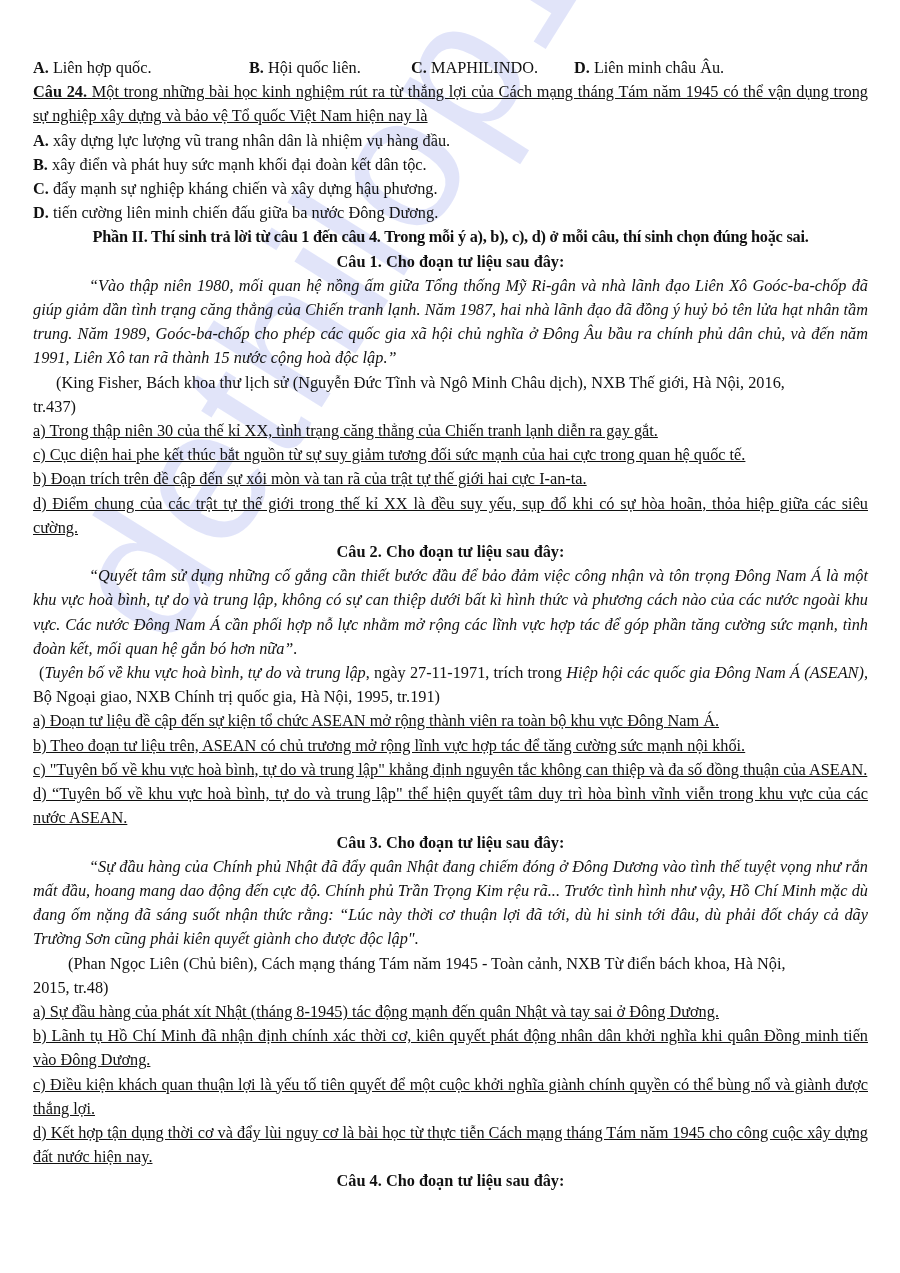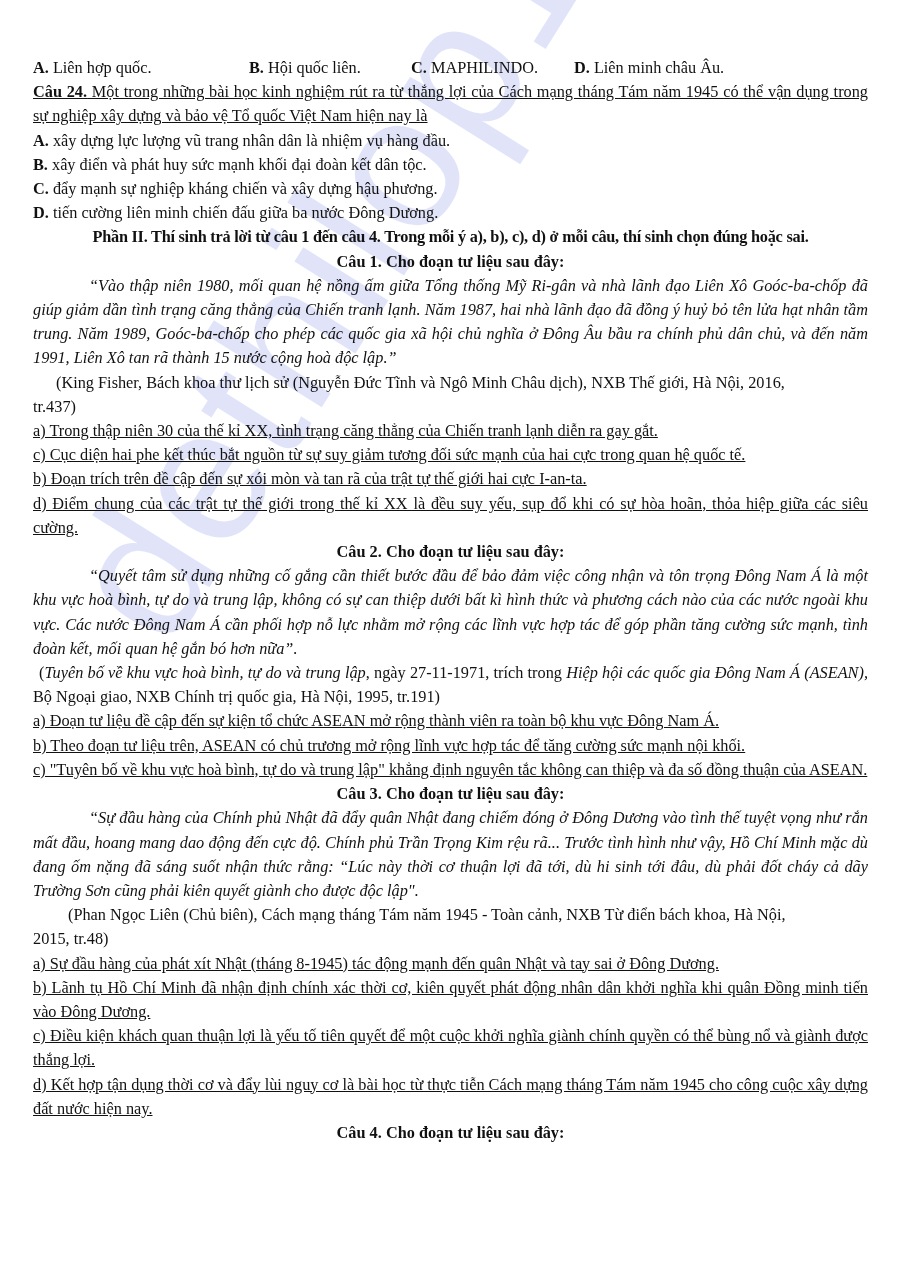--- a/index.html
+++ b/index.html
@@ -54,20 +54,21 @@
   <div class="wrap">c) Cục diện hai phe kết thúc bắt nguồn từ sự suy giảm tương đối sức mạnh của hai cực trong quan hệ quốc tế.</div>
   <div class="wrap">b) Đoạn trích trên đề cập đến sự xói mòn và tan rã của trật tự thế giới hai cực I-an-ta.</div>
   <div class="wrap">d) Điểm chung của các trật tự thế giới trong thế kỉ XX là đều suy yếu, sụp đổ khi có sự hòa hoãn, thỏa hiệp giữa các siêu cường.</div>
 
   <div class="line b">Câu 2. Cho đoạn tư liệu sau đây:</div>
   <div class="quote">“Quyết tâm sử dụng những cố gắng cần thiết bước đầu để bảo đảm việc công nhận và tôn trọng Đông Nam Á là một khu vực hoà bình, tự do và trung lập, không có sự can thiệp dưới bất kì hình thức và phương cách nào của các nước ngoài khu vực. Các nước Đông Nam Á cần phối hợp nỗ lực nhằm mở rộng các lĩnh vực hợp tác để góp phần tăng cường sức mạnh, tình đoàn kết, mối quan hệ gắn bó hơn nữa”.</div>
   <div class="src" style="text-indent:6px">(<i>Tuyên bố về khu vực hoà bình, tự do và trung lập</i><span>, ngày 27-11-1971, trích trong </span><i>Hiệp hội các quốc gia Đông Nam Á (ASEAN),</i><span> Bộ Ngoại giao, NXB Chính trị quốc gia, Hà Nội, 1995, tr.191)</span></div>
   <div class="wrap">a) Đoạn tư liệu đề cập đến sự kiện tổ chức ASEAN mở rộng thành viên ra toàn bộ khu vực Đông Nam Á.</div>
   <div class="wrap">b) Theo đoạn tư liệu trên, ASEAN có chủ trương mở rộng lĩnh vực hợp tác để tăng cường sức mạnh nội khối.</div>
   <div class="wrap">c) "Tuyên bố về khu vực hoà bình, tự do và trung lập" khẳng định nguyên tắc không can thiệp và đa số đồng thuận của ASEAN.</div>
+  <div class="wrap">d) “Tuyên bố về khu vực hoà bình, tự do và trung lập" thể hiện quyết tâm duy trì hòa bình vĩnh viễn trong khu vực của các nước ASEAN.</div>
 
   <div class="line b">Câu 3. Cho đoạn tư liệu sau đây:</div>
   <div class="quote">“Sự đầu hàng của Chính phủ Nhật đã đẩy quân Nhật đang chiếm đóng ở Đông Dương vào tình thế tuyệt vọng như rắn mất đầu, hoang mang dao động đến cực độ. Chính phủ Trần Trọng Kim rệu rã... Trước tình hình như vậy, Hồ Chí Minh mặc dù đang ốm nặng đã sáng suốt nhận thức rằng: “Lúc này thời cơ thuận lợi đã tới, dù hi sinh tới đâu, dù phải đốt cháy cả dãy Trường Sơn cũng phải kiên quyết giành cho được độc lập".</div>
   <div class="src" style="text-indent:35px"><span>(Phan Ngọc Liên (Chủ biên), Cách mạng tháng Tám năm 1945 - Toàn cảnh, NXB Từ điển bách khoa, Hà Nội,</span><span class="r">2015, tr.48)</span></div>
   <div class="wrap">a) Sự đầu hàng của phát xít Nhật (tháng 8-1945) tác động mạnh đến quân Nhật và tay sai ở Đông Dương.</div>
   <div class="wrap">b) Lãnh tụ Hồ Chí Minh đã nhận định chính xác thời cơ, kiên quyết phát động nhân dân khởi nghĩa khi quân Đồng minh tiến vào Đông Dương.</div>
   <div class="wrap">c) Điều kiện khách quan thuận lợi là yếu tố tiên quyết để một cuộc khởi nghĩa giành chính quyền có thể bùng nổ và giành được thắng lợi.</div>
   <div class="wrap">d) Kết hợp tận dụng thời cơ và đẩy lùi nguy cơ là bài học từ thực tiễn Cách mạng tháng Tám năm 1945 cho công cuộc xây dựng đất nước hiện nay.</div>
 
   <div class="line b">Câu 4. Cho đoạn tư liệu sau đây:</div>

